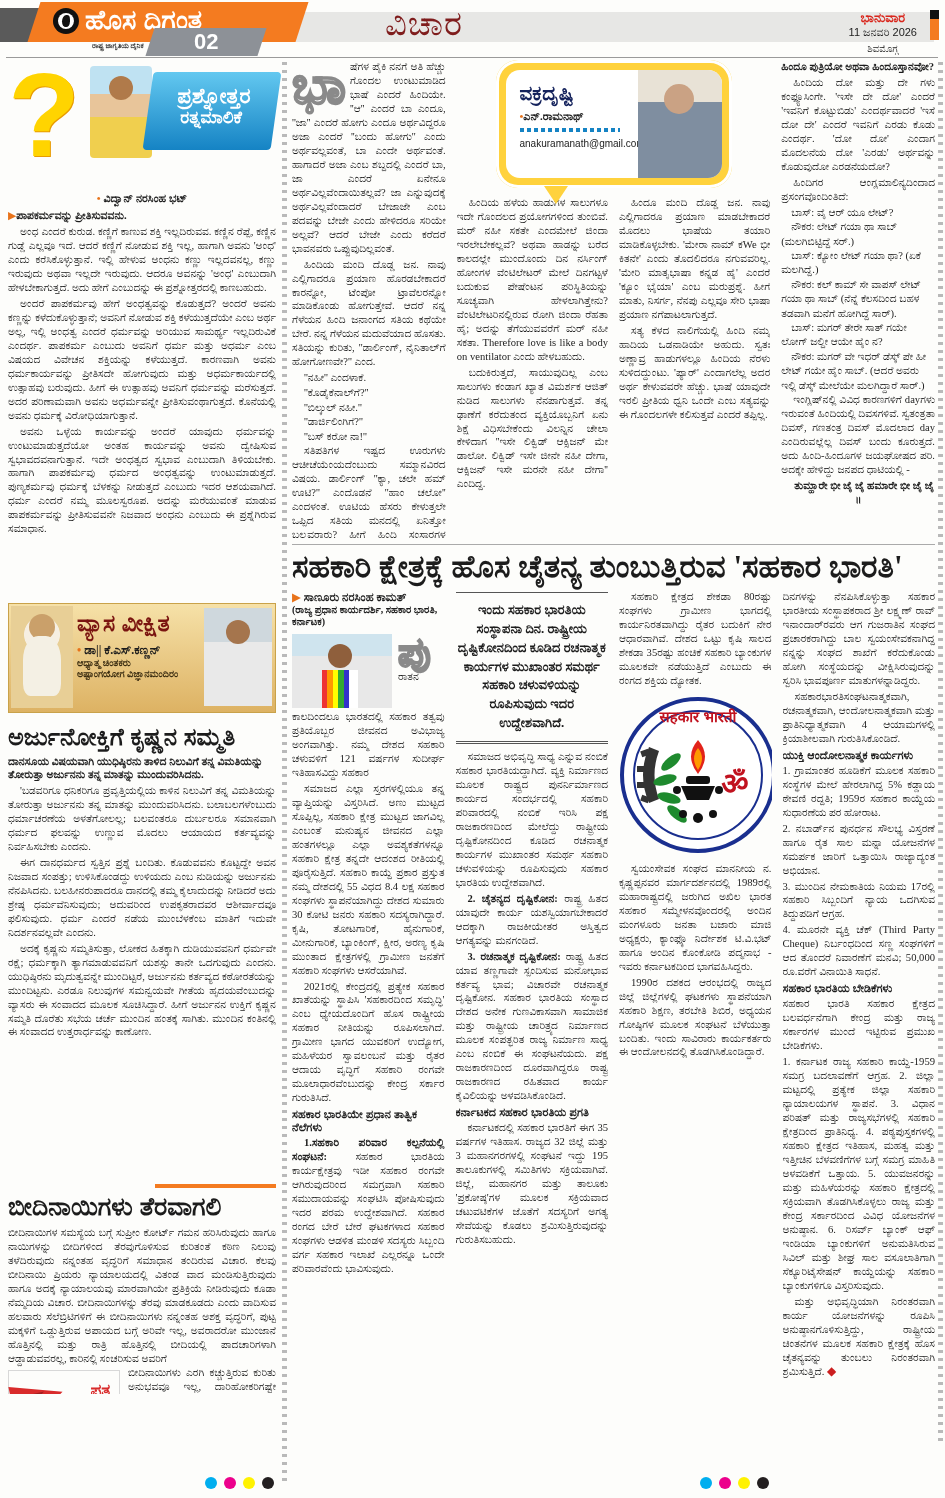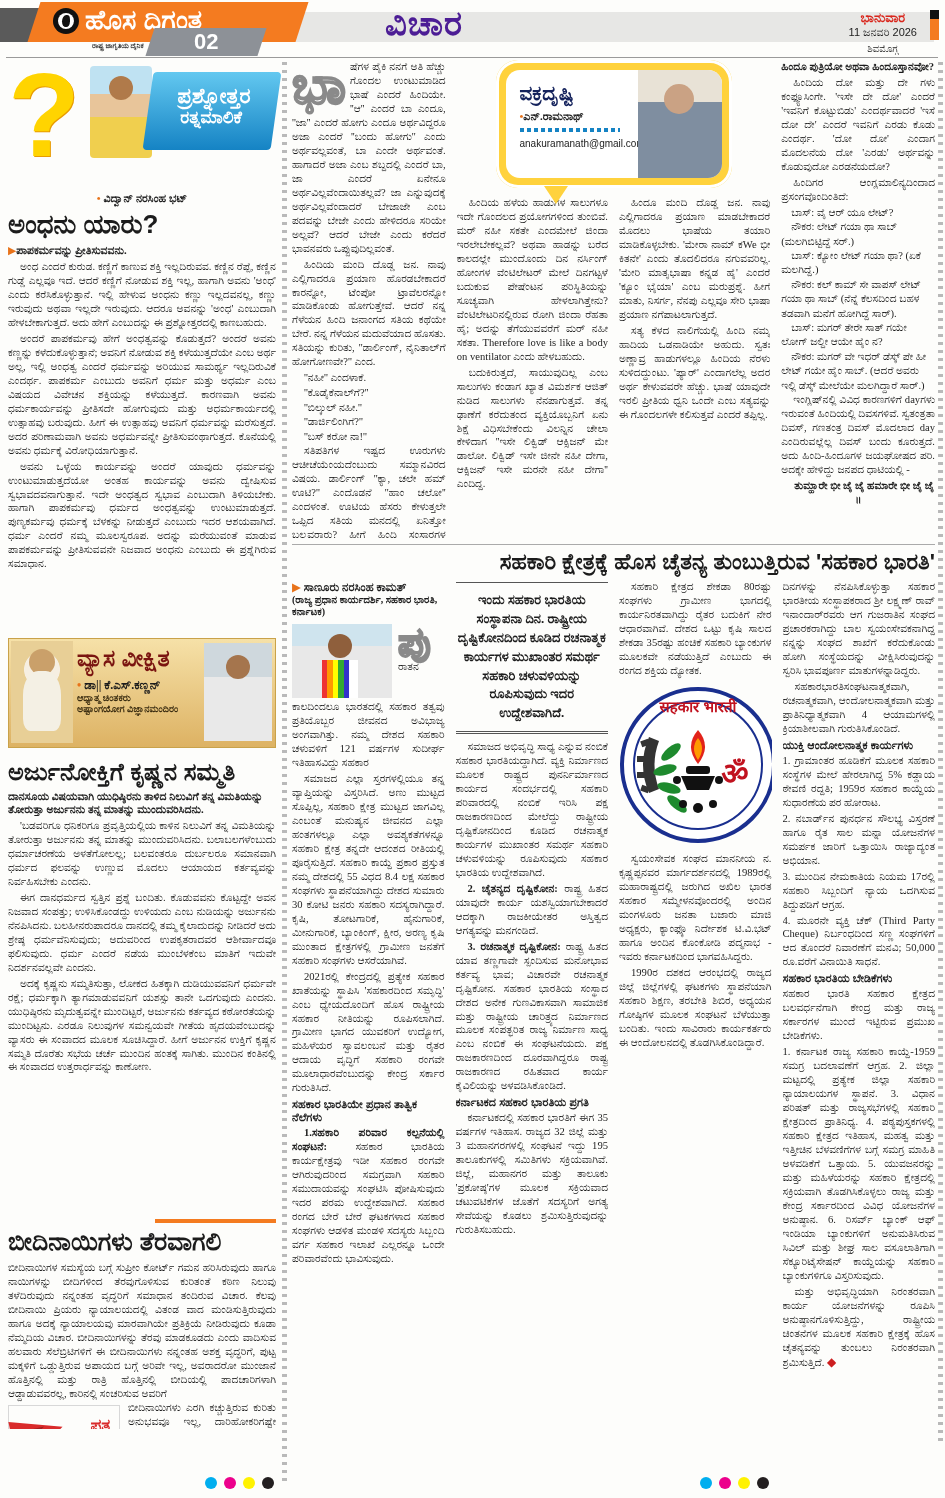--- a/index.html
+++ b/index.html
@@ -12,22 +12,22 @@
   .mast{position:absolute;left:34px;top:2px;width:268px;height:40px;background:#f47b20;transform:skewX(-18deg);}
   .mast-inner{transform:skewX(18deg);display:flex;align-items:center;gap:6px;padding:3px 10px 0 18px;}
   .mast-logo{width:26px;height:26px;border-radius:50%;background:#111;position:relative;flex:0 0 auto;}
   .mast-logo:before{content:"";position:absolute;left:5px;top:5px;width:16px;height:16px;border-radius:50%;background:#fff;}
   .mast-logo:after{content:"";position:absolute;left:9px;top:7px;width:8px;height:12px;background:#111;border-radius:60% 40% 50% 50%;}
   .mast-title{color:#fff;font-weight:bold;font-size:27px;font-family:"Liberation Sans",sans-serif;white-space:nowrap;}
   .mast-tag{position:absolute;left:92px;top:42px;font-size:7px;color:#333;font-weight:bold;}
   .pgno{position:absolute;left:150px;top:28px;width:112px;height:28px;background:#8d9197;transform:skewX(-18deg);
         display:flex;align-items:center;justify-content:center;}
   .pgno span{transform:skewX(18deg);color:#fff;font-weight:bold;font-size:22px;font-family:"Liberation Sans",sans-serif;}
-  .section-title{position:absolute;left:0;top:4px;width:848px;text-align:center;font-size:34px;font-weight:bold;
-        font-family:"Liberation Sans",sans-serif;letter-spacing:1px;color:#4c1d95;}
+  .section-title{position:absolute;left:0;top:4px;width:848px;text-align:center;font-size:34px;font-weight:normal;
+        font-family:"Liberation Sans",sans-serif;letter-spacing:1px;color:#7f1d1d;}
   .dateblock{position:absolute;right:28px;top:10px;text-align:center;font-family:"Liberation Sans",sans-serif;}
   .dateblock .day{color:#d9261c;font-weight:bold;font-size:13px;}
   .dateblock .date{font-size:11px;color:#222;}
   .dateblock .city{font-size:10px;color:#222;margin-top:4px;}
   .flagbar{position:absolute;right:6px;top:10px;width:9px;height:30px;background:#f47b20;}
   .flagbar:before{content:"";position:absolute;left:0;top:0;width:9px;height:9px;background:#111;}
   .hdr-rule{position:absolute;left:6px;top:57px;width:932px;height:1px;background:#9a9a9a;}
   
   .perf{position:absolute;width:5px;background:repeating-linear-gradient(#b9b9b9 0 3px,transparent 3px 8px);}
   
@@ -96,22 +96,22 @@
   .vbox-author{position:absolute;left:14px;top:40px;font-size:11px;font-weight:bold;}
   .vbox-dots{position:absolute;left:14px;top:58px;width:100px;height:4px;
         background:repeating-linear-gradient(90deg,#1583c4 0 4px,transparent 4px 7px);}
   .vbox-mail{position:absolute;left:14px;top:68px;font-size:10px;color:#222;font-family:"Liberation Sans",sans-serif;}
   .vbox-photo{position:absolute;right:0;top:0;width:84px;height:108px;background:linear-gradient(180deg,#e8e2d6 0 30%,#7f8ea0 30% 100%);}
   .vbox-photo:before{content:"";position:absolute;left:26px;top:14px;width:30px;height:30px;border-radius:50%;background:#caa284;}
   .mid-cols{display:flex;gap:11px;flex:1;overflow:hidden;}
   .dropcap{float:left;font-size:52px;line-height:.9;font-weight:bold;color:#fff;
         -webkit-text-stroke:2px #8a8a8a;margin:2px 4px 0 0;font-family:"Liberation Sans",sans-serif;}
   .divider{height:1px;background:#aaa;margin:6px 0 5px 0;}
-  .a2-head{font-size:22px;font-weight:bold;text-align:right;margin:2px 0 6px 0;line-height:1.1;
-        font-family:Liberation Sans, sans-serif;}
+  .a2-head{font-size:31px;font-weight:bold;text-align:left;margin:2px 0 6px 0;line-height:1.1;
+        font-family:Liberation Serif, serif;}
   .a2-cols{display:flex;gap:11px;height:792px;overflow:hidden;}
   .a2-byline{font-size:11.5px;font-weight:bold;}
   .a2-affil{font-size:10px;font-weight:bold;margin-bottom:4px;}
   .a2-photo{float:left;width:100px;height:74px;margin:2px 6px 2px 0;
         background:linear-gradient(180deg,#cfe4ee 0 30%,#e8e8e8 30% 100%);position:relative;}
   .a2-photo:before{content:"";position:absolute;left:36px;top:10px;width:24px;height:24px;border-radius:50%;background:#8f5f3c;}
   .a2-photo:after{content:"";position:absolute;left:30px;top:36px;width:36px;height:38px;
         background:linear-gradient(90deg,#e33 0 15%,#f90 15% 30%,#ff0 30% 45%,#3a3 45% 60%,#33c 60% 75%,#fff 75% 100%);}
   .pullquote{border-top:1px solid #555;border-bottom:3px double #555;padding:8px 2px;margin:2px 0 6px 0;
         font-size:13px;font-weight:bold;text-align:center;line-height:1.45;}
@@ -155,21 +155,20 @@
 
     <div class="qa-head">
       <div class="qa-q">?</div>
       <div class="qa-photo"></div>
       <div class="qa-ribbon">
         <div class="qa-k1">ಪ್ರಶ್ನೋತ್ತರ</div>
         <div class="qa-k2">ರತ್ನಮಾಲಿಕೆ</div>
       </div>
     </div>
     <div class="qa-byline"><span class="bullet-or">• </span><span>ವಿದ್ವಾನ್ ನರಸಿಂಹ ಭಟ್</span></div>
-    <div class="qa-title">ಅಂಧನು ಯಾರು?</div>
     <div class="lead"><span class="mark">▶</span><span>ಪಾಪಕರ್ಮವನ್ನು ಪ್ರೀತಿಸುವವನು.</span></div>
     <div class="qa-body">
 
     <p class="bp">ಅಂಧ ಎಂದರೆ ಕುರುಡ. ಕಣ್ಣಿಗೆ ಕಾಣುವ ಶಕ್ತಿ ಇಲ್ಲದಿರುವವ. ಕಣ್ಣಿನ ರೆಪ್ಪೆ, ಕಣ್ಣಿನ ಗುಡ್ಡೆ ಎಲ್ಲವೂ ಇದೆ. ಆದರೆ ಕಣ್ಣಿಗೆ ನೋಡುವ ಶಕ್ತಿ ಇಲ್ಲ, ಹಾಗಾಗಿ ಅವನು 'ಅಂಧ' ಎಂದು ಕರೆಸಿಕೊಳ್ಳುತ್ತಾನೆ. ಇಲ್ಲಿ ಹೇಳುವ ಅಂಧನು ಕಣ್ಣು ಇಲ್ಲದವನಲ್ಲ, ಕಣ್ಣು ಇರುವುದು ಅಥವಾ ಇಲ್ಲದೇ ಇರುವುದು. ಆದರೂ ಅವನನ್ನು 'ಅಂಧ' ಎಂಬುದಾಗಿ ಹೇಳಬೇಕಾಗುತ್ತದೆ. ಅದು ಹೇಗೆ ಎಂಬುದನ್ನು ಈ ಪ್ರಶ್ನೋತ್ತರದಲ್ಲಿ ಕಾಣಬಹುದು.</p>
         <p class="bp">ಅಂದರೆ ಪಾಪಕರ್ಮವು ಹೇಗೆ ಅಂಧತ್ವವನ್ನು ಕೊಡುತ್ತದೆ? ಅಂದರೆ ಅವನು ಕಣ್ಣನ್ನು ಕಳೆದುಕೊಳ್ಳುತ್ತಾನೆ; ಅವನಿಗೆ ನೋಡುವ ಶಕ್ತಿ ಕಳೆಯುತ್ತದೆಯೇ ಎಂಬ ಅರ್ಥ ಅಲ್ಲ, ಇಲ್ಲಿ ಅಂಧತ್ವ ಎಂದರೆ ಧರ್ಮವನ್ನು ಅರಿಯುವ ಸಾಮರ್ಥ್ಯ ಇಲ್ಲದಿರುವಿಕೆ ಎಂದರ್ಥ. ಪಾಪಕರ್ಮ ಎಂಬುದು ಅವನಿಗೆ ಧರ್ಮ ಮತ್ತು ಅಧರ್ಮ ಎಂಬ ವಿಷಯದ ವಿವೇಚನ ಶಕ್ತಿಯನ್ನು ಕಳೆಯುತ್ತದೆ. ಕಾರಣವಾಗಿ ಅವನು ಧರ್ಮಕಾರ್ಯವನ್ನು ಪ್ರೀತಿಸದೇ ಹೋಗುವುದು ಮತ್ತು ಅಧರ್ಮಕಾರ್ಯದಲ್ಲಿ ಉತ್ಸಾಹವು ಬರುವುದು. ಹೀಗೆ ಈ ಉತ್ಸಾಹವು ಅವನಿಗೆ ಧರ್ಮವನ್ನು ಮರೆಸುತ್ತದೆ. ಅದರ ಪರಿಣಾಮವಾಗಿ ಅವನು ಅಧರ್ಮವನ್ನೇ ಪ್ರೀತಿಸುವಂಥಾಗುತ್ತದೆ. ಕೊನೆಯಲ್ಲಿ ಅವನು ಧರ್ಮಕ್ಕೆ ವಿರೋಧಿಯಾಗುತ್ತಾನೆ.</p>
         <p class="bp">ಅವನು ಒಳ್ಳೆಯ ಕಾರ್ಯವನ್ನು ಅಂದರೆ ಯಾವುದು ಧರ್ಮವನ್ನು ಉಂಟುಮಾಡುತ್ತದೆಯೋ ಅಂತಹ ಕಾರ್ಯವನ್ನು ಅವನು ದ್ವೇಷಿಸುವ ಸ್ವಭಾವದವನಾಗುತ್ತಾನೆ. ಇದೇ ಅಂಧತ್ವದ ಸ್ವಭಾವ ಎಂಬುದಾಗಿ ತಿಳಿಯಬೇಕು. ಹಾಗಾಗಿ ಪಾಪಕರ್ಮವು ಧರ್ಮದ ಅಂಧತ್ವವನ್ನು ಉಂಟುಮಾಡುತ್ತದೆ. ಪುಣ್ಯಕರ್ಮವು ಧರ್ಮಕ್ಕೆ ಬೆಳಕನ್ನು ನೀಡುತ್ತದೆ ಎಂಬುದು ಇದರ ಆಶಯವಾಗಿದೆ. ಧರ್ಮ ಎಂದರೆ ನಮ್ಮ ಮೂಲಸ್ವರೂಪ. ಅದನ್ನು ಮರೆಯುವಂತೆ ಮಾಡುವ ಪಾಪಕರ್ಮವನ್ನು ಪ್ರೀತಿಸುವವನೇ ನಿಜವಾದ ಅಂಧನು ಎಂಬುದು ಈ ಪ್ರಶ್ನೆಗಿರುವ ಸಮಾಧಾನ.</p>
       </div>
 
     <div class="vyasa">
       <div class="vy-sage"></div>

